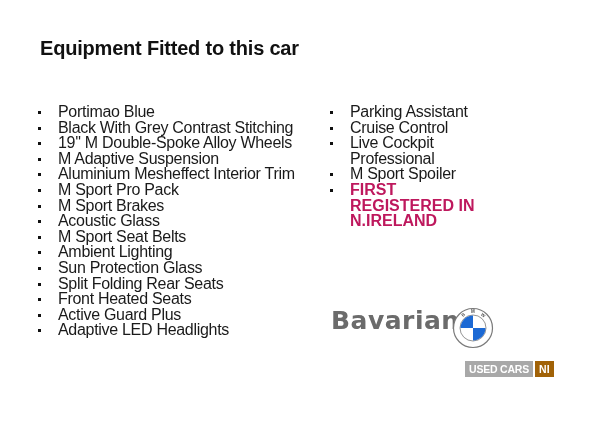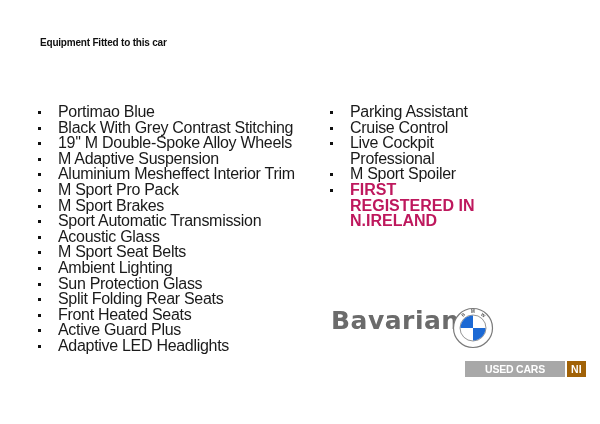--- a/index.html
+++ b/index.html
@@ -1,45 +1,45 @@
 <!DOCTYPE html>
 <html><head>
   <meta charset="utf-8">
   <style>
     html, body { margin:0; padding:0; background:#ffffff; }
     body { width:600px; height:424px; position:relative; overflow:hidden; font-family:"Liberation Sans", sans-serif; color:#1a1a1a; }
-    .title { position:absolute; left:40px; top:37px; font-size:10px; font-weight:bold; color:#111; letter-spacing:-0.2px; }
+    .title { position:absolute; left:40px; top:37px; font-size:20px; font-weight:bold; color:#111; letter-spacing:-0.2px; }
     .list { position:absolute; list-style:none; margin:0; padding:0; }
     .list li { position:relative; font-size:16px; line-height:15.6px; padding-left:20px; color:#1a1a1a; letter-spacing:-0.3px; }
     .list li .bullet { position:absolute; left:0; top:7px; width:3px; height:3px; background:#111; }
     .list-left { left:38px; top:104px; }
     .list-left li { margin-bottom:0; }
     .list-right { left:330px; top:104px; width:190px; }
     .list-right li.bold { font-weight:bold; color:#be185d; letter-spacing:0; }
     .logo-wrap { position:absolute; left:331px; top:306px; display:flex; align-items:flex-start; }
     .logo-text { font-size:25px; font-weight:bold; color:#6b6b6b; letter-spacing:0.5px; font-family:"DejaVu Sans", sans-serif; }
     .bmw { position:absolute; left:452px; top:307px; width:42px; height:42px; }
     .badge { position:absolute; left:465px; top:361px; display:flex; height:16px; }
-    .badge-used { background:#a8a8a8; color:#fff; font-size:10.5px; font-weight:bold; padding:0 20px; line-height:16px; letter-spacing:-0.2px;text-align:right; }
+    .badge-used { background:#a8a8a8; color:#fff; font-size:10.5px; font-weight:bold; padding:0 4px; line-height:16px; letter-spacing:-0.2px;text-align:right; }
     .badge-ni { background:#a16207; color:#fff; font-size:10.5px; font-weight:bold; padding:0 4px; line-height:16px; margin-left:2px; }
   </style>
 </head>
 <body>
 
 <div class="title">Equipment Fitted to this car</div>
 
 <ul class="list list-left">
   <li><span class="bullet"></span><span>Portimao Blue</span></li>
   <li><span class="bullet"></span><span>Black With Grey Contrast Stitching</span></li>
   <li><span class="bullet"></span><span>19'' M Double-Spoke Alloy Wheels</span></li>
   <li><span class="bullet"></span><span>M Adaptive Suspension</span></li>
   <li><span class="bullet"></span><span>Aluminium Mesheffect Interior Trim</span></li>
   <li><span class="bullet"></span><span>M Sport Pro Pack</span></li>
   <li><span class="bullet"></span><span>M Sport Brakes</span></li>
-  <li><span class="bullet"></span><span>Sport Automatic Transmission</span></li>
+  <li><span class="bullet"></span></li>
   <li><span class="bullet"></span><span>Acoustic Glass</span></li>
   <li><span class="bullet"></span><span>M Sport Seat Belts</span></li>
   <li><span class="bullet"></span><span>Ambient Lighting</span></li>
   <li><span class="bullet"></span><span>Sun Protection Glass</span></li>
   <li><span class="bullet"></span><span>Split Folding Rear Seats</span></li>
   <li><span class="bullet"></span><span>Front Heated Seats</span></li>
   <li><span class="bullet"></span><span>Active Guard Plus</span></li>
   <li><span class="bullet"></span><span>Adaptive LED Headlights</span></li>
 </ul>
 

